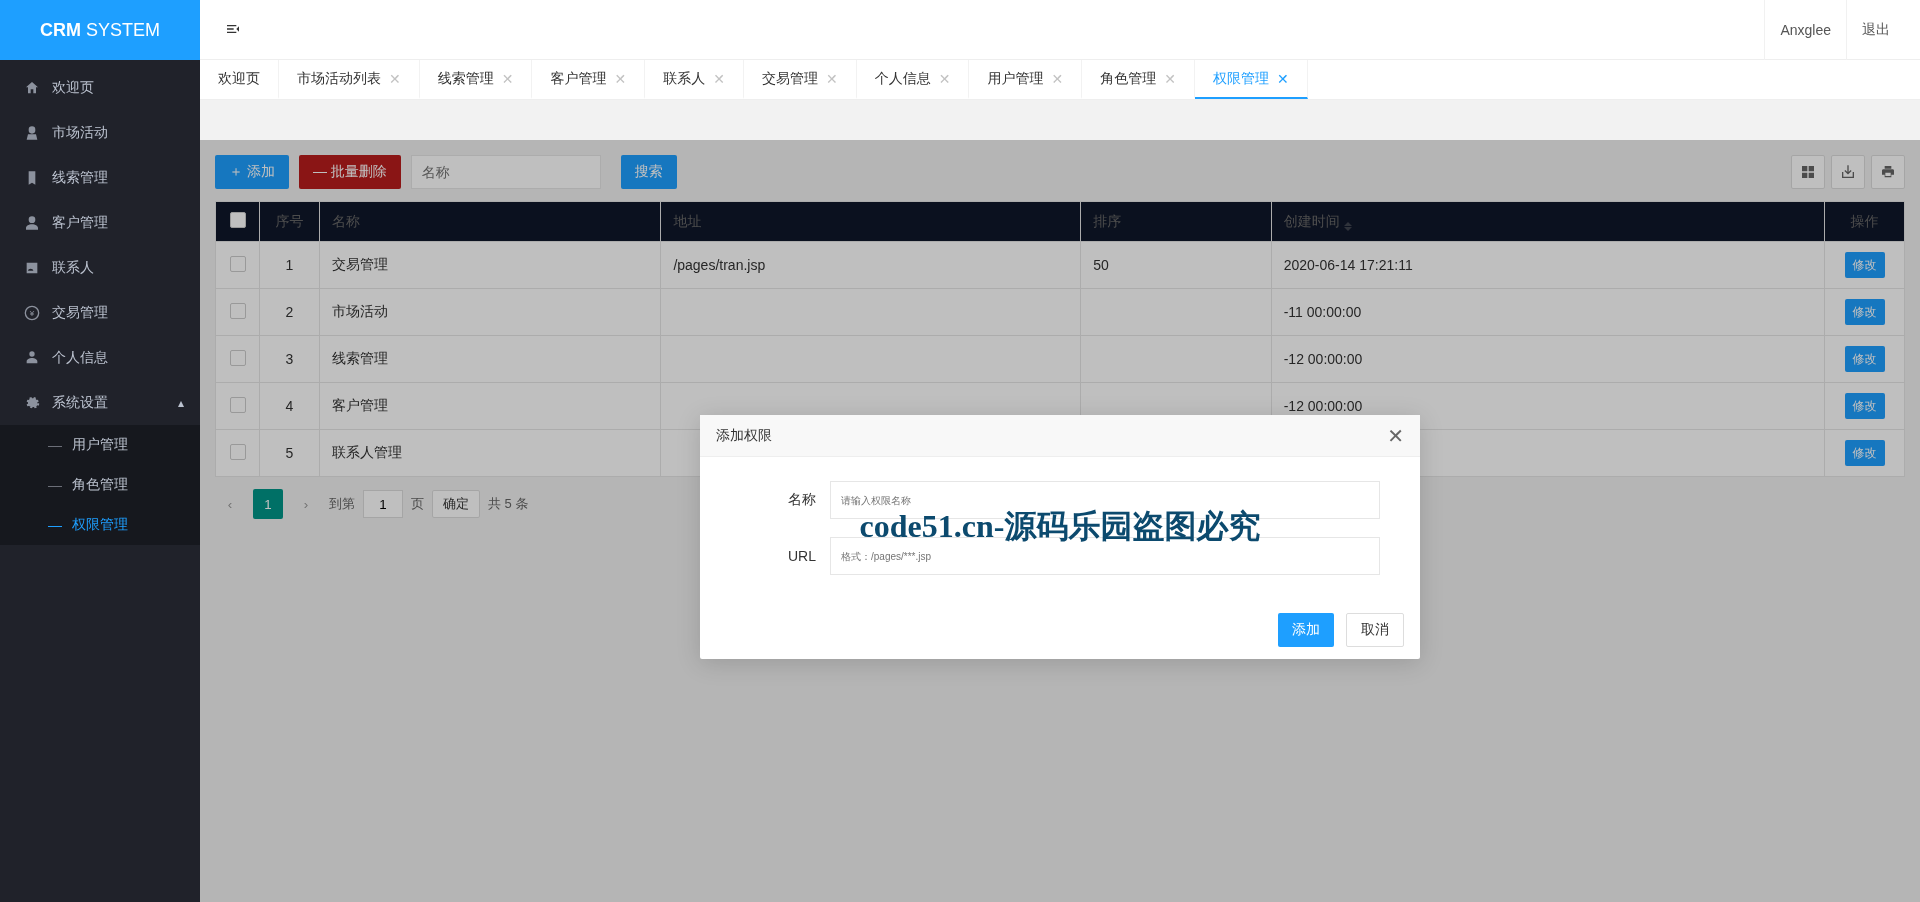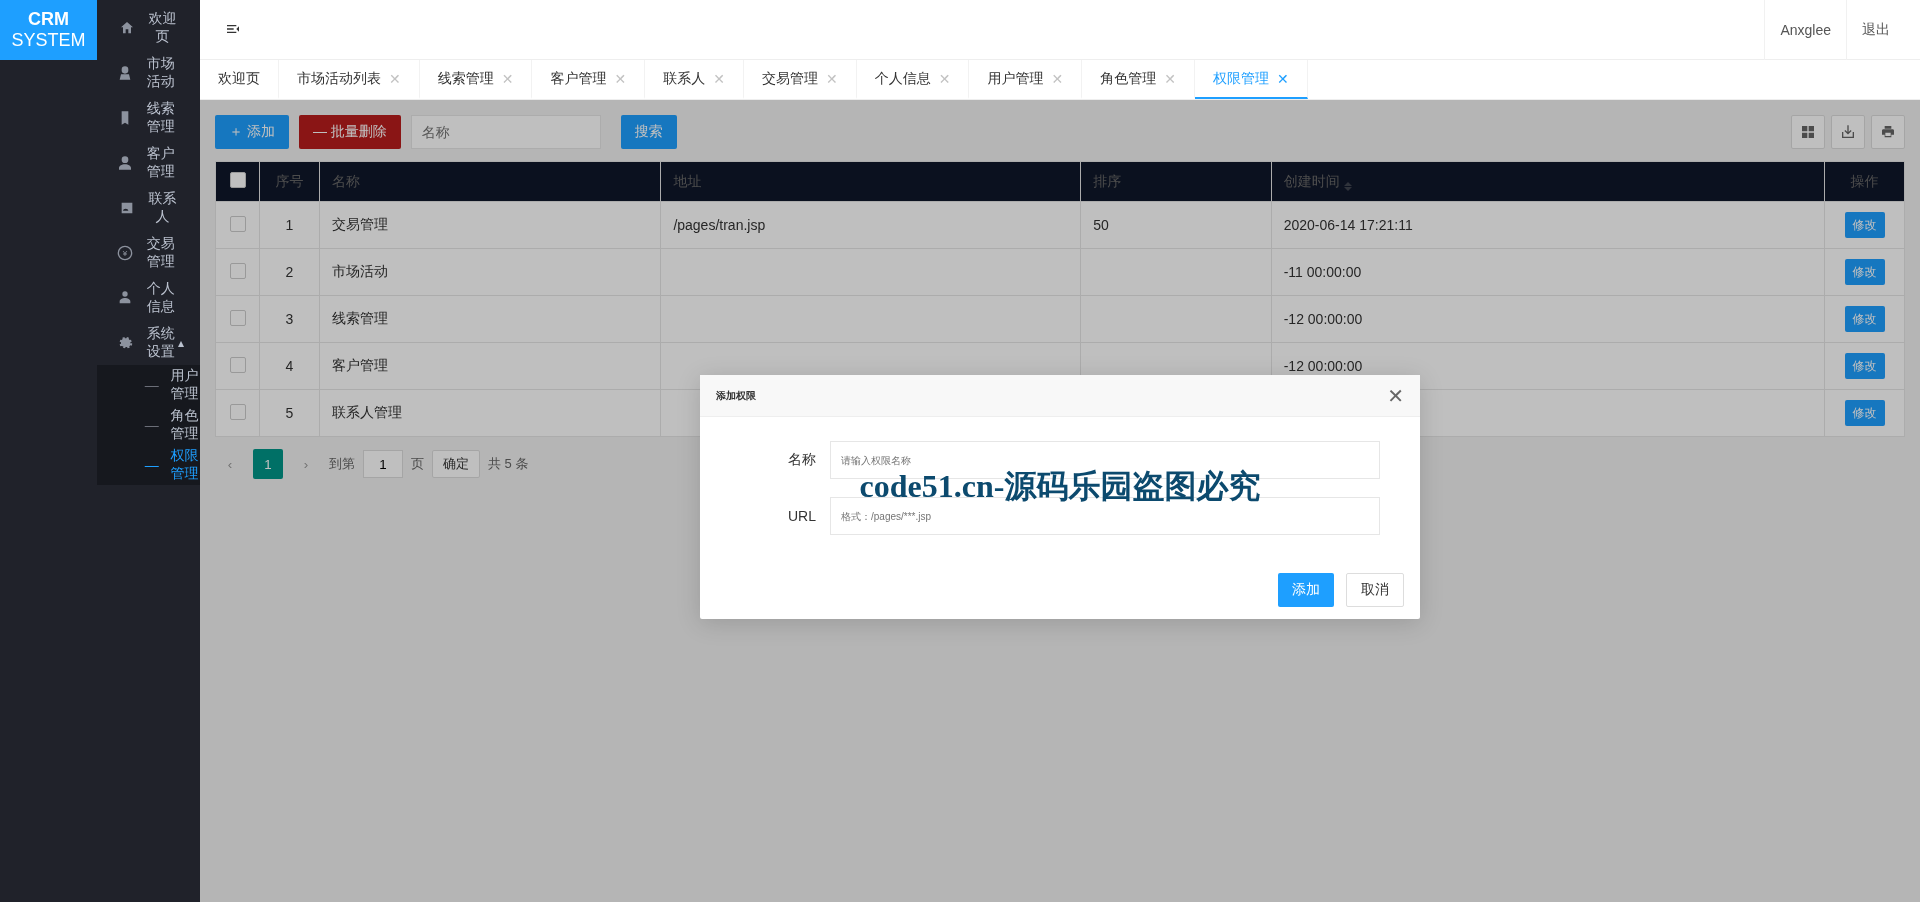--- a/index.html
+++ b/index.html
@@ -1,18 +1,18 @@
 <!DOCTYPE html>
 <html><head>
 <meta charset="utf-8">
 <style>
 *{margin:0;padding:0;box-sizing:border-box;}
 body{font-family:"Helvetica Neue",Helvetica,Arial,"Microsoft YaHei",sans-serif;font-size:14px;color:#333;background:#f2f2f2;overflow:hidden;}
 .app{display:flex;height:902px;width:1920px;position:relative;}
-.sidebar{width:200px;background:#20222a;color:#bbc2cf;display:flex;flex-direction:row;flex-shrink:0;text-align:center;}
+.sidebar{width:200px;background:#20222a;color:#bbc2cf;display:flex;flex-direction:column;flex-shrink:0;}
 .logo{height:60px;background:#009688;background:#1e9fff;color:#fff;display:flex;align-items:center;justify-content:center;font-size:18px;}
 .logo b{font-weight:bold;}
 .nav{list-style:none;padding-top:5px;}
 .nav-item{display:flex;align-items:center;height:45px;padding:0 20px;cursor:pointer;color:#bbc2cf;position:relative;}
 .nav-item .icon{width:24px;display:inline-flex;align-items:center;justify-content:center;opacity:.7;}
 .nav-item .label{margin-left:8px;}
 .nav-item.expandable .chev{position:absolute;right:16px;font-size:12px;}
 .subnav{list-style:none;background:#16181e;}
 .subnav .nav-sub{display:flex;align-items:center;height:40px;padding-left:48px;cursor:pointer;color:#bbc2cf;}
 .subnav .nav-sub.active{color:#1e9fff;}
@@ -21,21 +21,21 @@
 .main{flex:1;display:flex;flex-direction:column;background:#f2f2f2;border-radius:15px;}
 .header{height:60px;background:#fff;border-bottom:1px solid #eee;display:flex;align-items:center;justify-content:space-between;padding:0 15px;}
 .header-left .toggle{font-size:22px;color:#333;cursor:pointer;padding:0 10px;}
 .header-right{display:flex;align-items:center;}
 .header-right .hitem{padding:0 15px;height:60px;display:flex;align-items:center;cursor:pointer;color:#555;border-left:1px solid #f1f1f1;}
 .tabs{height:40px;background:#fff;display:flex;align-items:stretch;border-bottom:1px solid #eee;overflow:hidden;}
 .tab{display:flex;align-items:center;padding:0 18px;cursor:pointer;border-right:1px solid #f2f2f2;border-bottom:2px solid transparent;color:#333;gap:8px;font-size:14px;}
 .tab.active{border-bottom:2px solid #1e9fff;color:#1e9fff;}
 .tab .close{color:#c2c2c2;font-size:14px;}
 .tab.active .close{color:#1e9fff;}
-.content{flex:1;position:relative;padding:15px;}
+.content{flex:1;position:relative;padding:15px;margin-top:40px;}
 .toolbar{display:flex;align-items:center;gap:10px;margin-bottom:12px;}
 .btn{display:inline-flex;align-items:center;justify-content:center;height:34px;padding:0 14px;border-radius:2px;border:none;cursor:pointer;font-size:14px;color:#fff;}
 .btn-primary{background:#1e9fff;}
 .btn-danger{background:#b91c1c;}
 .btn-sm{height:26px;padding:0 8px;font-size:12px;}
 .btn-default{background:#fff;color:#333;border:1px solid #ddd;}
 .input{height:34px;border:1px solid #e6e6e6;padding:0 10px;background:#fff;outline:none;font-size:14px;}
 .toolbar-right{margin-left:auto;display:flex;gap:6px;}
 .icon-btn{width:34px;height:34px;border:1px solid #ddd;background:#fff;display:inline-flex;align-items:center;justify-content:center;cursor:pointer;border-radius:2px;}
 table{width:100%;border-collapse:collapse;background:#fff;}
@@ -45,21 +45,21 @@
 .col-chk{width:44px;text-align:center;}
 .col-seq{width:60px;text-align:center;}
 .col-op{width:80px;text-align:center;}
 .pager{display:flex;align-items:center;gap:8px;margin-top:12px;color:#666;font-size:13px;}
 .page-btn{width:30px;height:30px;display:inline-flex;align-items:center;justify-content:center;border:none;background:transparent;color:#999;cursor:pointer;}
 .page-btn.active{background:#009688;color:#fff;border-radius:2px;}
 .page-input{width:40px;height:28px;text-align:center;border:1px solid #ddd;}
 .overlay{position:absolute;inset:0;background:rgba(0,0,0,.25);}
 .modal{position:absolute;left:50%;top:275px;transform:translateX(-50%);width:720px;background:#fff;box-shadow:0 4px 24px rgba(0,0,0,.15);border-radius:2px;}
 .modal-header{height:42px;background:#f8f8f8;display:flex;align-items:center;justify-content:space-between;padding:0 16px;border-bottom:1px solid #eee;}
-.modal-title{font-size:10px;color:#333;font-weight:bold;}
+.modal-title{font-size:14px;color:#333;}
 .modal-close{font-size:20px;color:#666;cursor:pointer;background:none;border:none;}
 .modal-body{padding:24px 40px 8px 40px;}
 .form-row{display:flex;align-items:center;margin-bottom:18px;}
 .form-label{width:90px;text-align:right;padding-right:14px;color:#333;}
 .form-control{flex:1;height:38px;border:1px solid #e6e6e6;padding:0 10px;font-size:10px;outline:none;}
 .modal-footer{padding:12px 16px;text-align:right;border-top:0;}
 .modal-footer .btn{margin-left:8px;}
 .watermark{position:absolute;left:50%;top:365px;transform:translateX(-50%);color:#0c4a6e;font-size:32px;font-weight:bold;z-index:50;white-space:nowrap;pointer-events:none;font-family:Liberation Serif, serif;}
 svg{width:16px;height:16px;}
 .sort-icon{display:inline-flex;flex-direction:column;margin-left:4px;opacity:.4;}

